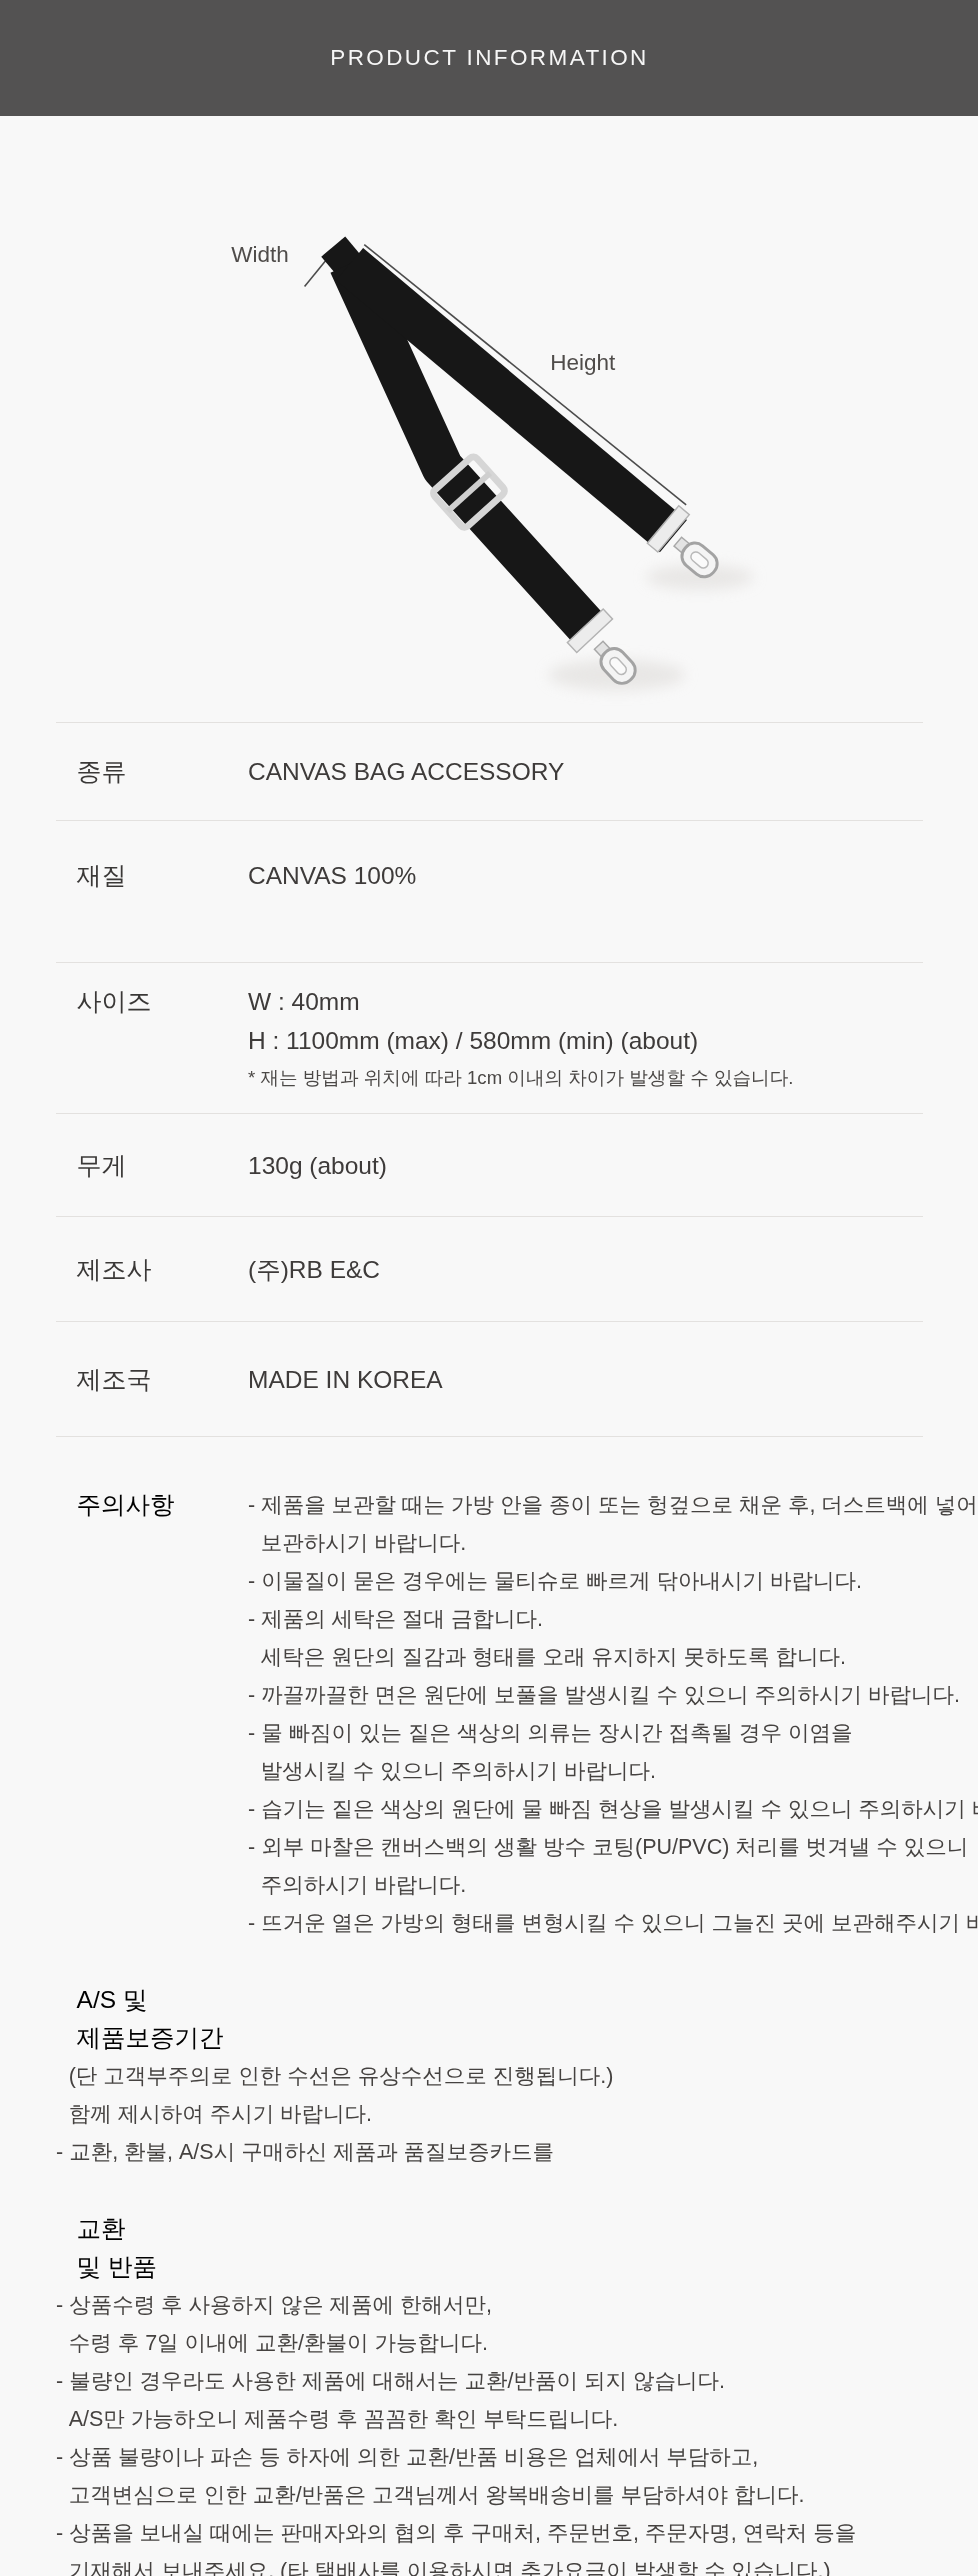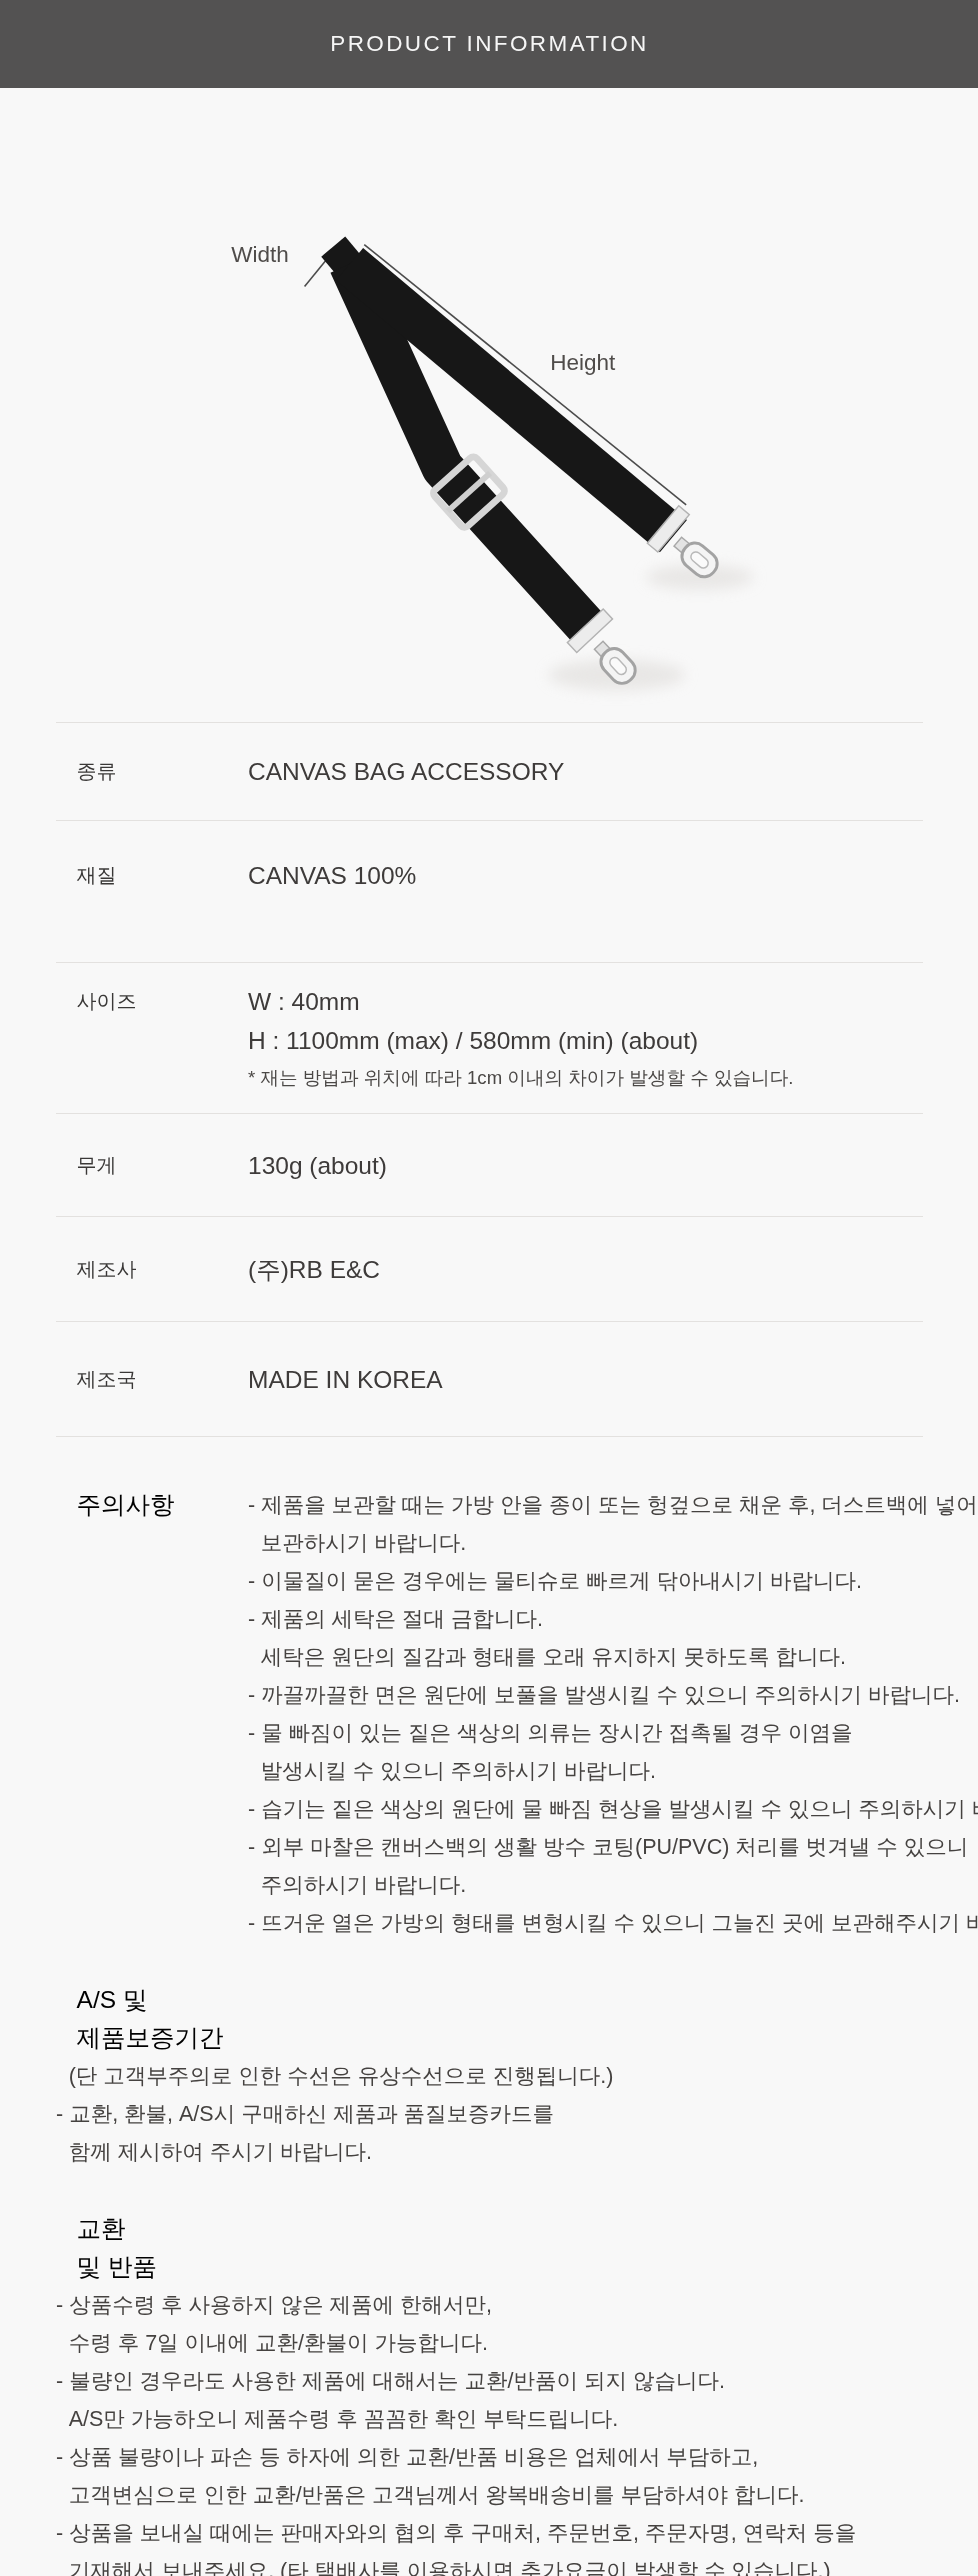--- a/index.html
+++ b/index.html
@@ -3,37 +3,37 @@
 <meta charset="utf-8">
 <style>
   html,body{margin:0;padding:0;background:#ffffff;}
   .page{
     position:relative;width:979px;height:2576px;margin:0 auto;
     background:#f8f8f8;overflow:hidden;
     font-family:"Liberation Sans","DejaVu Sans",sans-serif;
     color:#3e3b3a;
   }
   
-  .hdr{height:88px;background:#535252;display:flex;align-items:center;justify-content:center;}
+  .hdr{height:116px;background:#535252;display:flex;align-items:center;justify-content:center;}
   .hdr-title{font-size:22.5px;font-weight:400;letter-spacing:2.4px;color:#f6f6f6;}
   
   .figure{position:absolute;top:88px;left:0;width:979px;height:634px;}
   .figure svg{display:block;}
   
   .sheet{position:absolute;top:722px;left:56px;width:867px;}
   .spec-rows{border-bottom:1px solid #e3e1df;}
   .spec-row{display:flex;align-items:center;border-top:1px solid #e3e1df;box-sizing:border-box;}
   .spec-row:nth-child(1){height:98px;}
   .spec-row:nth-child(2){height:110px;}
   .spec-row:nth-child(3){height:151px;align-items:flex-start;padding-top:18.6px;margin-top:32px;}
   .spec-row:nth-child(4){height:103px;}
   .spec-row:nth-child(5){height:105px;}
   .spec-row:nth-child(6){height:115px;}
   .cell-label{width:192px;padding-left:20.6px;box-sizing:border-box;flex-shrink:0;
-    font-size:20px;line-height:39px;color:#3a3837;}
+    font-size:25px;line-height:39px;color:#3a3837;}
   .cell-value{font-size:24.5px;line-height:39px;white-space:nowrap;color:#3e3b3a;}
   .value-note{font-size:18.6px;line-height:35px;color:#4b4846;white-space:nowrap;}
   
   .notices{padding-top:49px;}
   .notice{display:flex;}
   .notice + .notice{margin-top:39px;flex-direction:column;}
   .notice-label{width:192px;padding-left:20.6px;box-sizing:border-box;flex-shrink:0;
     font-size:24.5px;line-height:38px;color:#000000;}
   .notice-lines{font-size:21.5px;line-height:38px;color:#454240;}
   .nline{white-space:nowrap;}
@@ -156,22 +156,22 @@
             <div class="nline">- 뜨거운 열은 가방의 형태를 변형시킬 수 있으니 그늘진 곳에 보관해주시기 바랍니다.</div>
           </div>
   </div>
         <div class="notice">
     <div class="notice-label">
             <div>A/S 및</div>
             <div>제품보증기간</div>
           </div>
     <div class="notice-lines">
             <div class="nline indent">(단 고객부주의로 인한 수선은 유상수선으로 진행됩니다.)</div>
+            <div class="nline indent">함께 제시하여 주시기 바랍니다.</div>
             <div class="nline">- 교환, 환불, A/S시 구매하신 제품과 품질보증카드를</div>
-            <div class="nline indent">함께 제시하여 주시기 바랍니다.</div>
           </div>
   </div>
         <div class="notice">
     <div class="notice-label">
             <div>교환</div>
             <div>및 반품</div>
           </div>
     <div class="notice-lines">
             <div class="nline">- 상품수령 후 사용하지 않은 제품에 한해서만,</div>
             <div class="nline indent">수령 후 7일 이내에 교환/환불이 가능합니다.</div>

